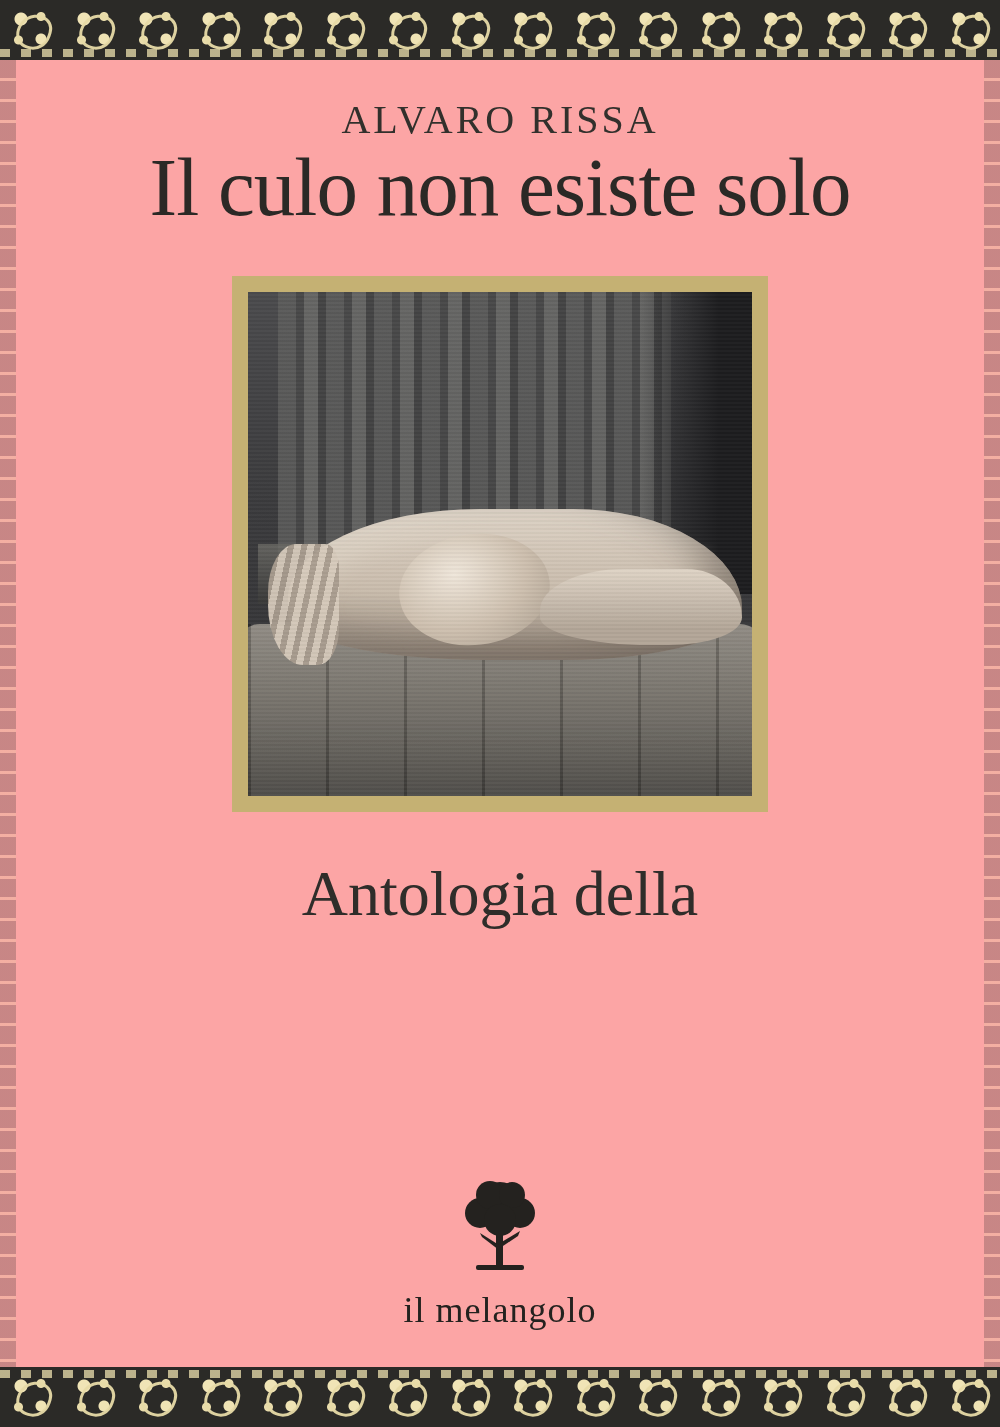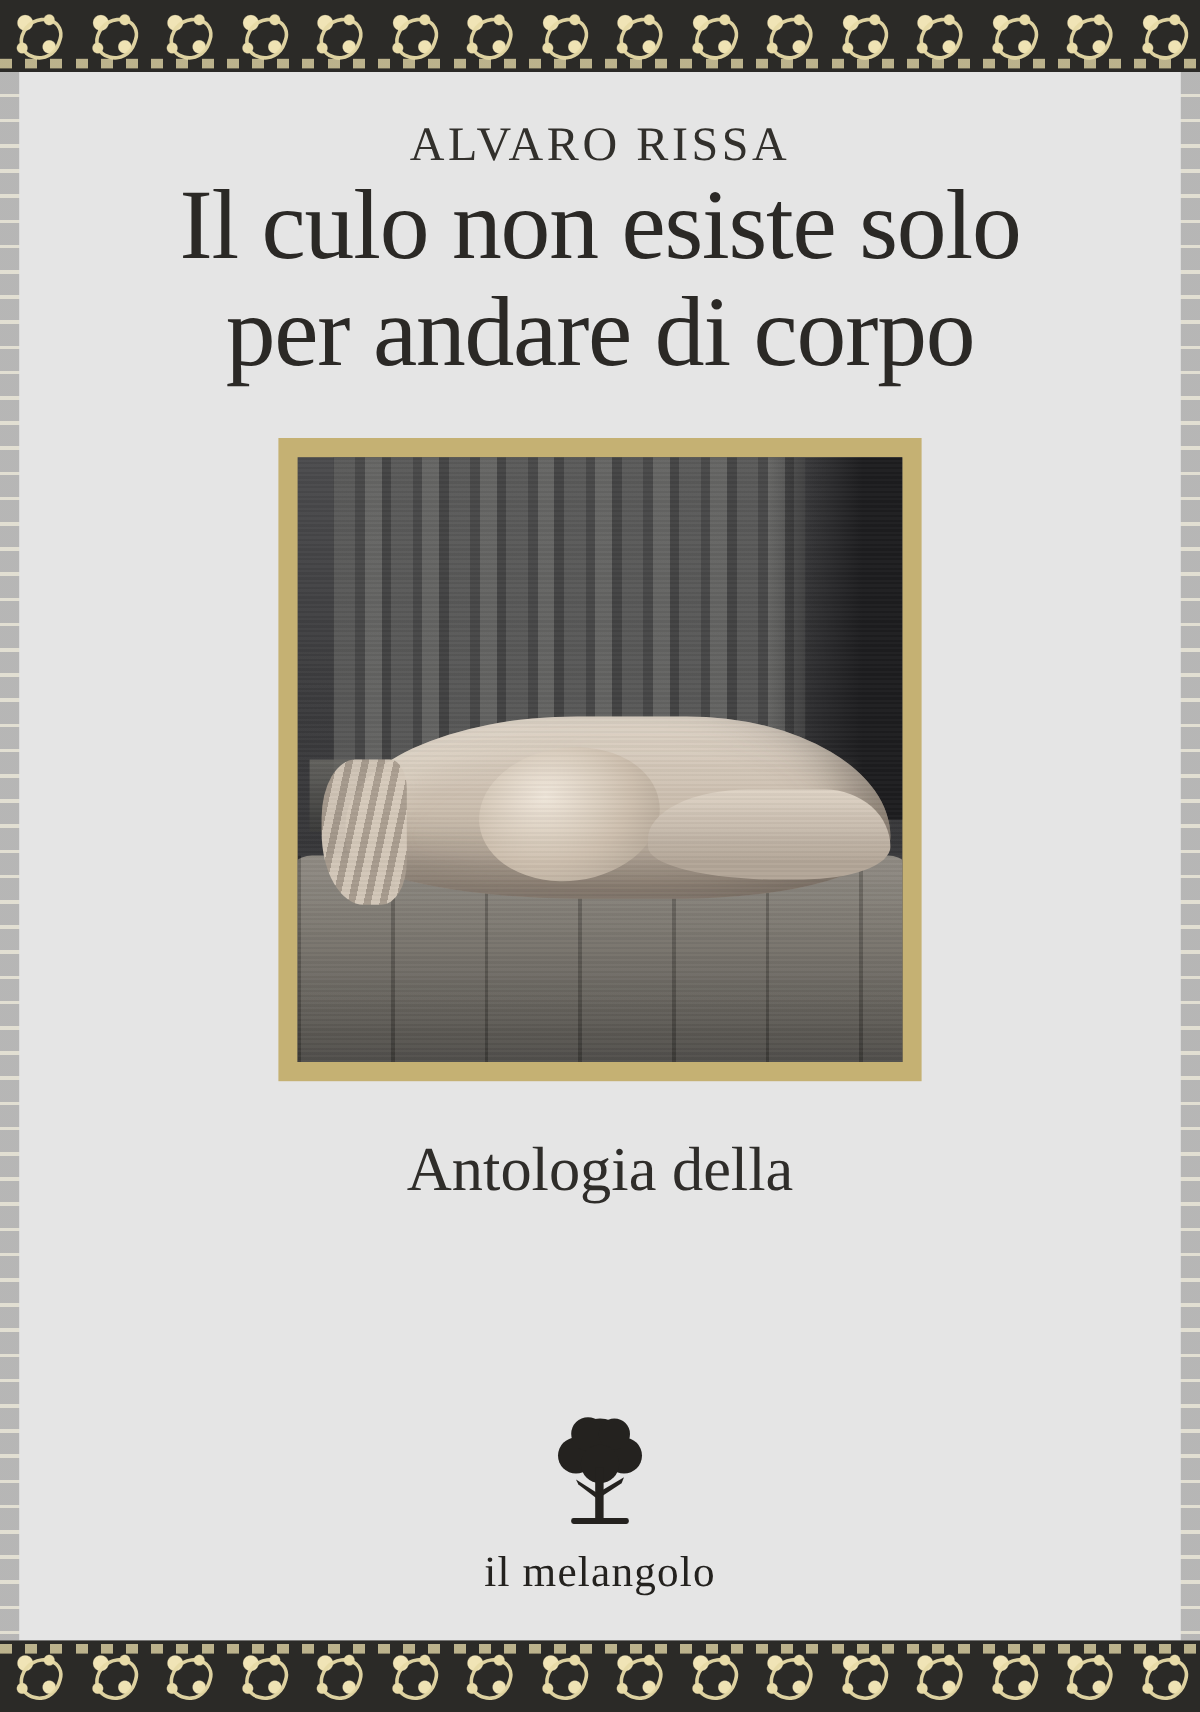--- a/index.html
+++ b/index.html
@@ -4,21 +4,21 @@
 <style>
   html, body {
     margin: 0;
     padding: 0;
     background: #ffffff;
   }
   #cover {
     position: relative;
     width: 1000px;
     height: 1427px;
-    background: #e5e5e5;
+    background: #fca5a5;
     overflow: hidden;
     font-family: "Liberation Serif", serif;
   }
 
   
   .border-strip {
     position: absolute;
     left: 0;
     width: 1000px;
     height: 60px;
@@ -224,21 +224,21 @@
     position: absolute;
     inset: 0;
     background:
       repeating-linear-gradient(0deg, rgba(255,255,255,.025) 0 2px, rgba(0,0,0,.03) 2px 4px);
     pointer-events: none;
   }
 
   
   .subtitle {
     margin-top: 42px;
-    font-size: 52px;
+    font-size: 64px;
     line-height: 1.25;
     color: #2f2d2a;
   }
   .subtitle .line { display: block; }
 
   
   .publisher {
     position: absolute;
     left: 0;
     right: 0;
@@ -286,21 +286,20 @@
 
   <div class="side-edge side-left"></div>
   <div class="side-edge side-right"></div>
 
   <div class="content">
 
     <div class="author">ALVARO RISSA</div>
 
     <div class="title">
       <span class="line">Il culo non esiste solo</span>
-      <span class="line">per andare di corpo</span>
     </div>
 
     <div class="image-frame">
       <div class="photo">
         <div class="column"></div>
         <div class="plinth"></div>
         <div class="dark-right"></div>
         <div class="mattress"></div>
         <div class="tufting"></div>
         <div class="figure"></div>

